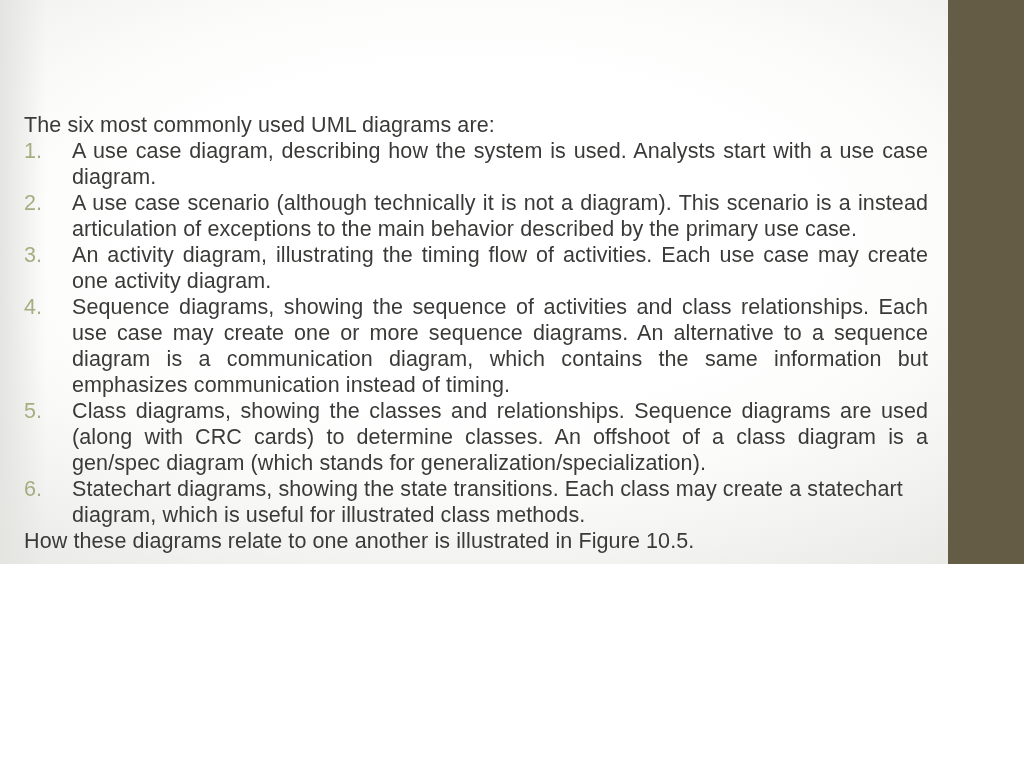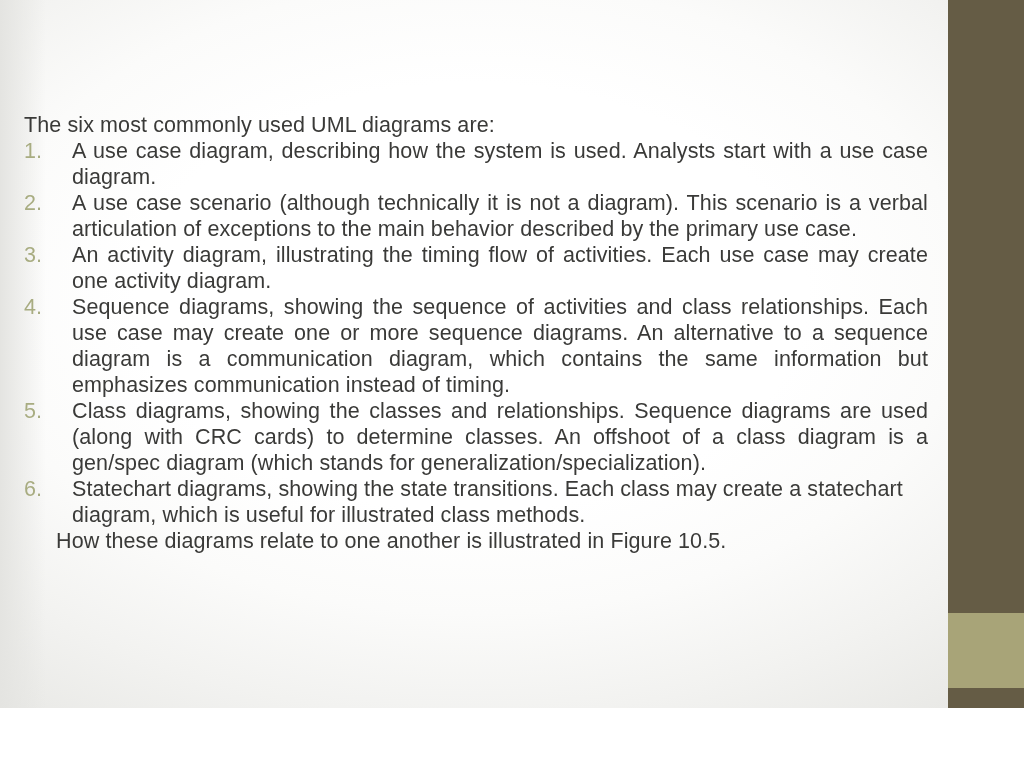--- a/index.html
+++ b/index.html
@@ -10,21 +10,21 @@
     width: 1024px;
     height: 768px;
     overflow: hidden;
     font-family: "Liberation Sans", sans-serif;
     background: #ffffff;
   }
 
   #slide {
     position: relative;
     width: 1024px;
-    height: 708px;
+    height: 564px;
     overflow: hidden;
     background:
       radial-gradient(ellipse 78% 72% at 46% 42%,
         #ffffff 0%,
         #ffffff 42%,
         #fbfbfa 62%,
         #f2f2f0 82%,
         #e9e9e6 100%);
   }
 
@@ -121,36 +121,36 @@
 
     <div class="intro" style="color: rgb(58, 58, 56);">The six most commonly used UML diagrams are:</div>
 
     <ol class="uml-list">
       <li style="color: rgb(58, 58, 56);">
         <span class="marker" style="color: rgb(168, 172, 129);">1.</span>
         <span class="item-text">A use case diagram, describing how the system is used. Analysts start with a use case diagram.</span>
       </li>
       <li style="color: rgb(58, 58, 56);">
         <span class="marker" style="color: rgb(168, 172, 129);">2.</span>
-        <span class="item-text">A use case scenario (although technically it is not a diagram). This scenario is a verbal articulation of exceptions to the main behavior described by the primary use case.</span>
+        <span class="item-text">A use case scenario (although technically it is not a diagram). This scenario is a instead articulation of exceptions to the main behavior described by the primary use case.</span>
       </li>
       <li style="color: rgb(58, 58, 56);">
         <span class="marker" style="color: rgb(168, 172, 129);">3.</span>
         <span class="item-text">An activity diagram, illustrating the timing flow of activities. Each use case may create one activity diagram.</span>
       </li>
       <li style="color: rgb(58, 58, 56);">
         <span class="marker" style="color: rgb(168, 172, 129);">4.</span>
         <span class="item-text">Sequence diagrams, showing the sequence of activities and class relationships. Each use case may create one or more sequence diagrams. An alternative to a sequence diagram is a communication diagram, which contains the same information but emphasizes communication instead of timing.</span>
       </li>
       <li style="color: rgb(58, 58, 56);">
         <span class="marker" style="color: rgb(168, 172, 129);">5.</span>
         <span class="item-text">Class diagrams, showing the classes and relationships. Sequence diagrams are used (along with CRC cards) to determine classes. An offshoot of a class diagram is a gen/spec diagram (which stands for generalization/specialization).</span>
       </li>
       <li class="no-justify" style="color: rgb(58, 58, 56);">
         <span class="marker" style="color: rgb(168, 172, 129);">6.</span>
         <span class="item-text">Statechart diagrams, showing the state transitions. Each class may create a statechart diagram, which is useful for illustrated class methods.</span>
       </li>
     </ol>
 
-    <div class="outro" style="color: rgb(58, 58, 56); margin-left: 32px;">How these diagrams relate to one another is illustrated in Figure 10.5.</div>
+    <div class="outro" style="color: rgb(58, 58, 56);">How these diagrams relate to one another is illustrated in Figure 10.5.</div>
 
   </div>
 </div>
 
 </body></html>

